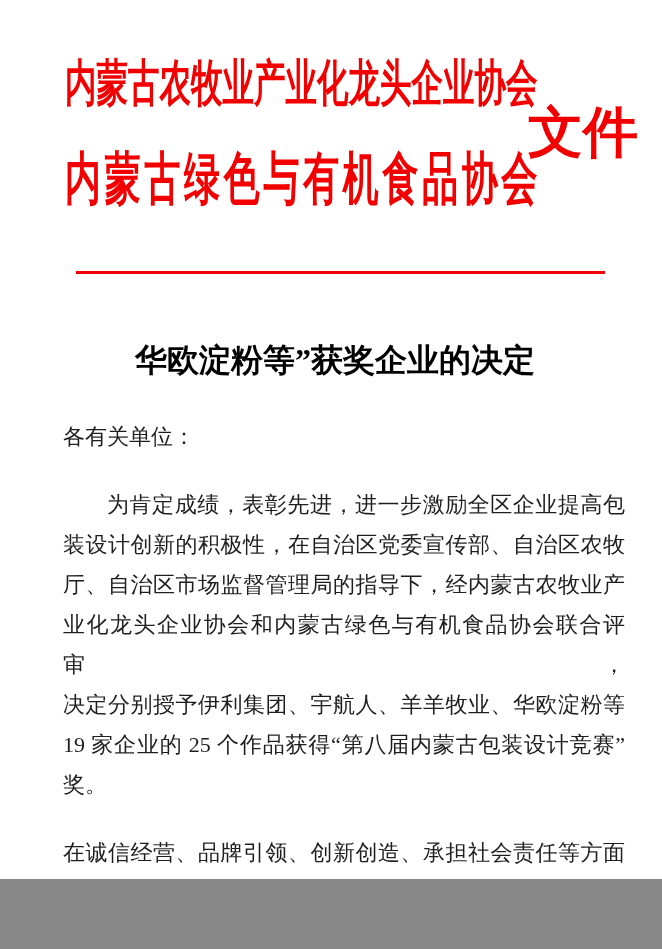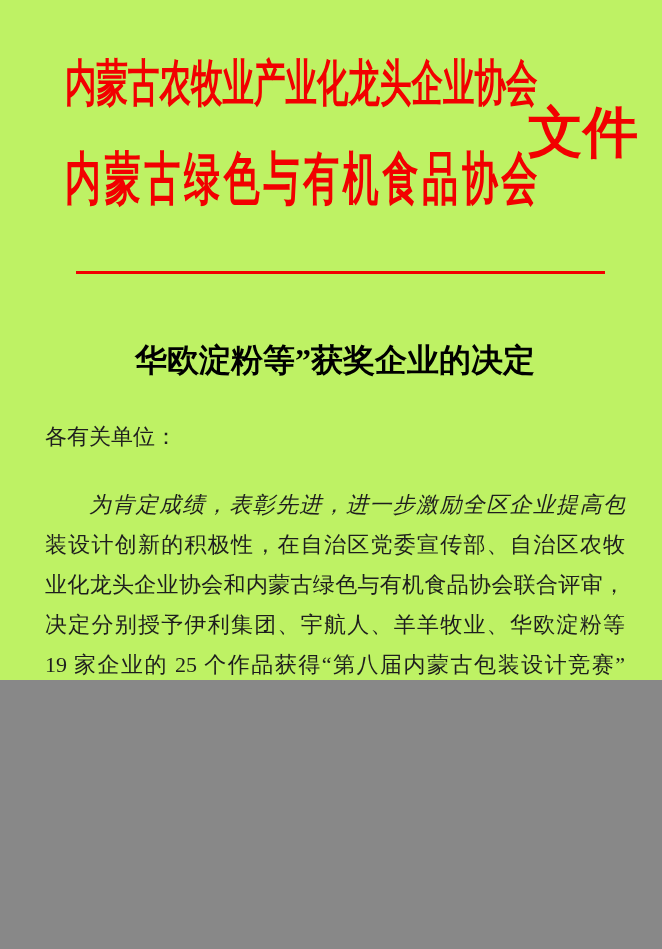--- a/index.html
+++ b/index.html
@@ -3,23 +3,23 @@
 <meta charset="utf-8">
 <style>
   html, body { margin: 0; padding: 0; }
   body {
     background: #888;
     font-family: "Liberation Serif", "DejaVu Serif", serif;
   }
   .page {
     position: relative;
     width: 662px;
-    height: 680px;
+    height: 879px;
     margin: 0 auto;
-    background: #bef264;
+    background: #ffffff;
     overflow: hidden;
     color: var(--text-black, #1e1e1e);
   }
 
   
   .letterhead {
     display: flex;
     align-items: center;
     padding: 58px 0 0 65px;
   }
@@ -70,36 +70,35 @@
     font-size: 32px;
     line-height: 59px;
     font-weight: bold;
     text-align: center;
     color: #000000;
     white-space: nowrap;
   }
 
   
   .doc-body {
-    margin: 27px 37px 0 45px;
+    margin: 27px 37px 0 63px;
     font-size: 22px;
     line-height: 40px;
   }
   .salutation {
     text-align: left;
   }
   .paragraph {
     margin-top: 28px;
   }
   .body-line {
     min-height: 40px;
   }
   .body-line.indent {
     text-indent: 2em;
-    font-style: italic;
   }
   .body-line.justify {
     text-align: justify;
     text-align-last: justify;
     text-justify: distribute;
   }
 </style>
 </head>
 <body>
 
@@ -118,23 +117,25 @@
   <div class="title">
     <div class="title-line">华欧淀粉等”获奖企业的决定</div>
   </div>
 
   <div class="doc-body">
     <div class="salutation">各有关单位：</div>
     <div>
         <div class="paragraph">
           <div class="body-line indent justify">为肯定成绩，表彰先进，进一步激励全区企业提高包</div>
           <div class="body-line justify">装设计创新的积极性，在自治区党委宣传部、自治区农牧</div>
+          <div class="body-line justify">厅、自治区市场监督管理局的指导下，经内蒙古农牧业产</div>
           <div class="body-line justify">业化龙头企业协会和内蒙古绿色与有机食品协会联合评审，</div>
           <div class="body-line justify">决定分别授予伊利集团、宇航人、羊羊牧业、华欧淀粉等</div>
           <div class="body-line justify">19 家企业的 25 个作品获得“第八届内蒙古包装设计竞赛”</div>
           <div class="body-line">奖。</div>
         </div>
         <div class="paragraph">
+          <div class="body-line justify">在诚信经营、品牌引领、创新创造、承担社会责任等方面</div>
         </div>
       </div>
   </div>
 
 </div>
 
 </body></html>

